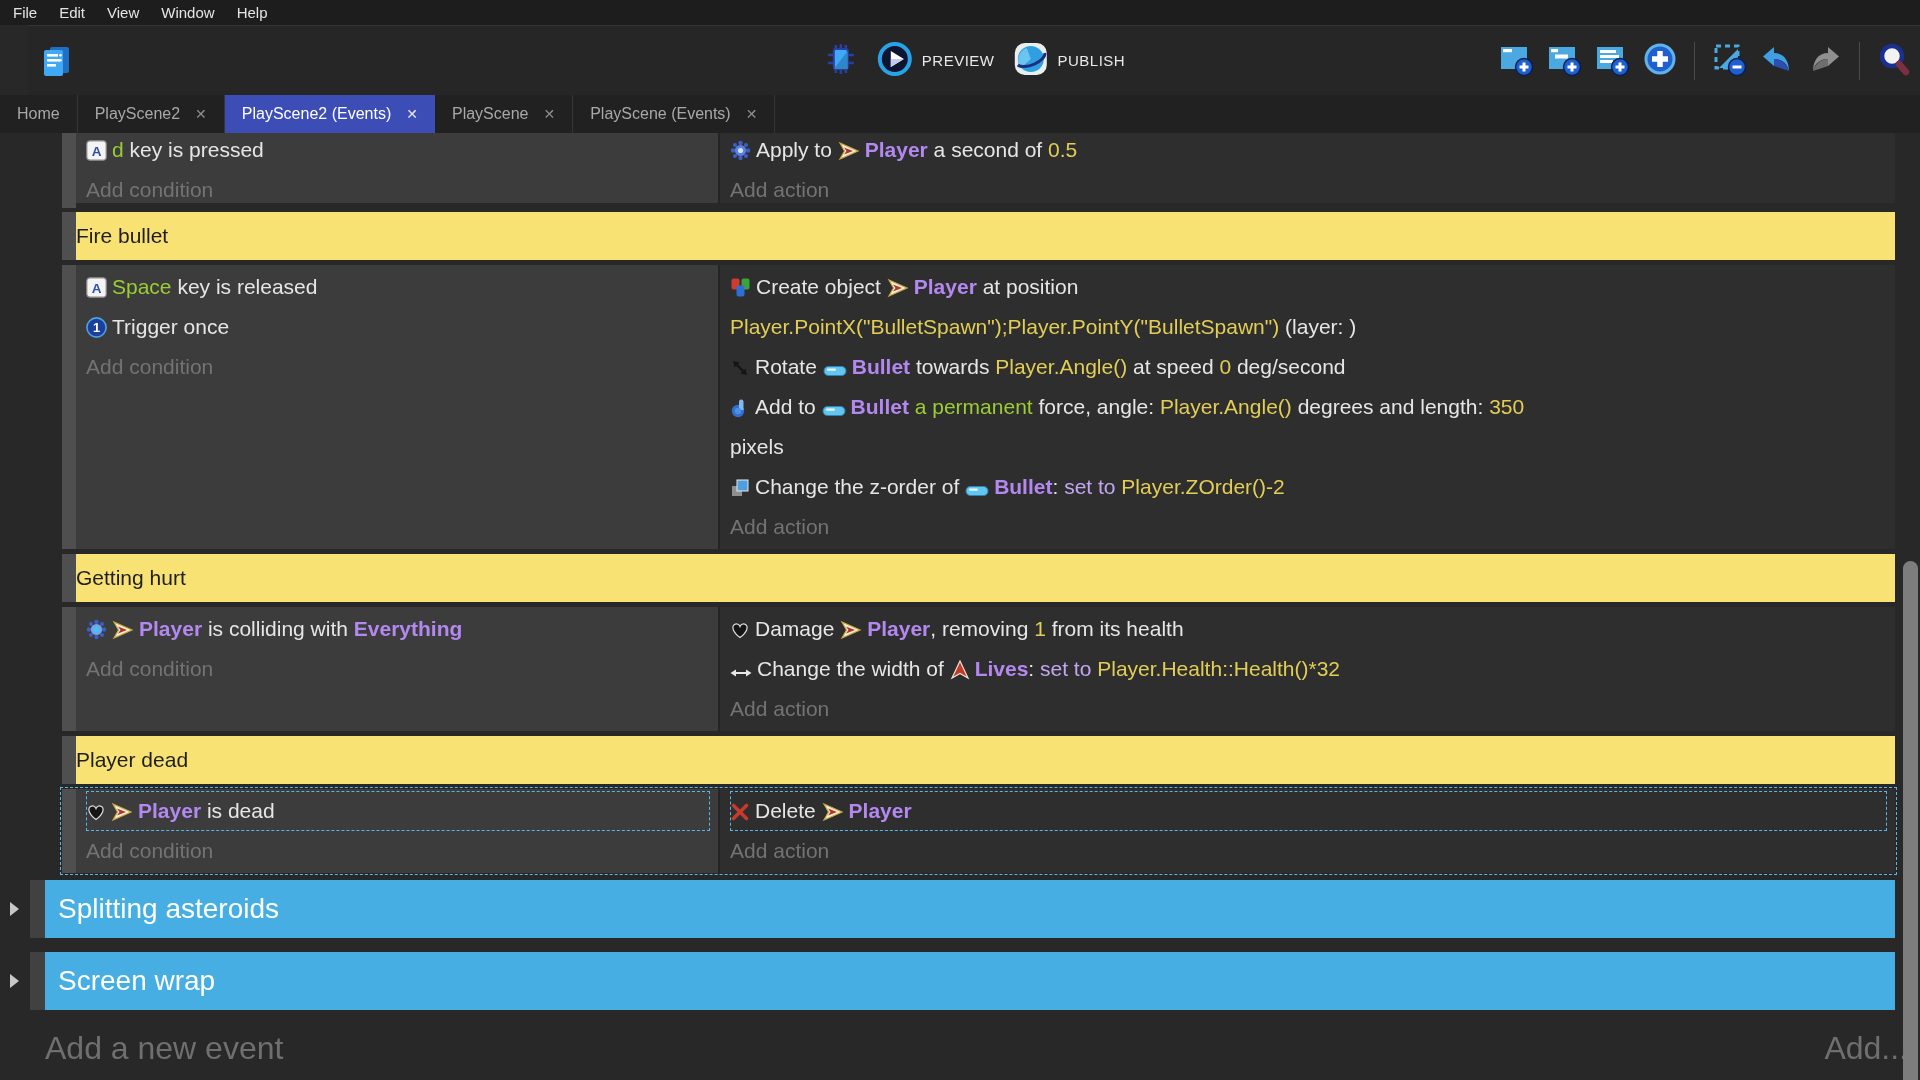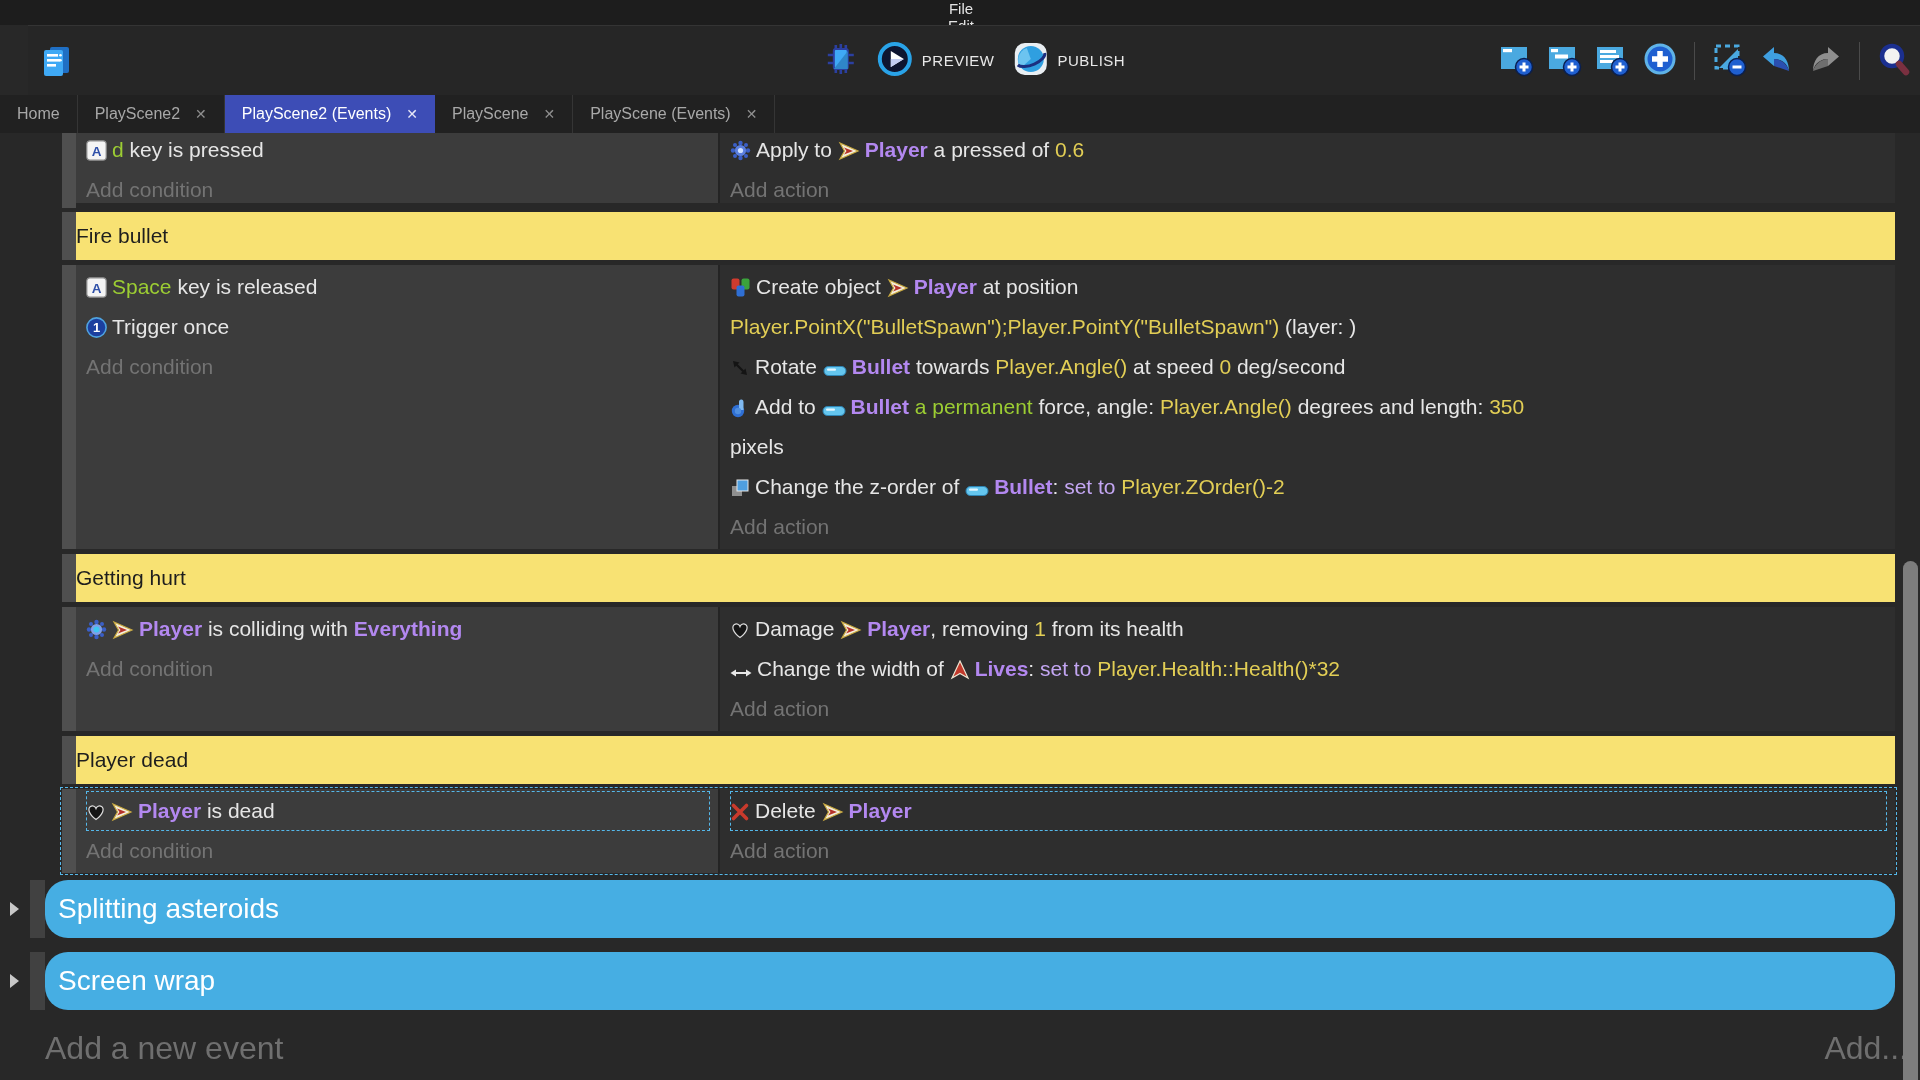--- a/index.html
+++ b/index.html
@@ -6,21 +6,21 @@
     --text:#e6e6e6; --placeholder:#737373; --object:#b388f0; --expr:#e2ce55;
     --key:#9ccd33; --operator:#c3a6f2; --selection:#55b8ea;
     --comment-bg:#f8e273; --comment-text:#1e1e1e; --group-bg:#46aee3;
     --active-tab:#3d4db6; --cond-bg:#3c3c3c; --act-bg:#2e2e2e;
   }
   *{box-sizing:border-box}
   html,body{margin:0;padding:0}
   body{width:1920px;height:1080px;overflow:hidden;background:#282828;
        font-family:"Liberation Sans",sans-serif;color:var(--text);}
   
-  .menubar{height:25px;background:#1d1d1d;display:flex;align-items:center;font-size:15px;color:#e4e4e4;padding-left:2px;flex-direction:column;}
+  .menubar{height:25px;background:#1d1d1d;display:flex;align-items:center;font-size:15px;color:#e4e4e4;padding-left:2px;}
   .menu-item{padding:0 11px;cursor:default}
   
   .toolbar{height:70px;background:#262626;border-top:1px solid #343434;display:flex;align-items:center;position:relative;margin-left:28px;}
   .logo{margin-left:10px;width:40px;height:40px;display:flex;align-items:center;justify-content:center;}
   .toolbar-center{position:absolute;left:50%;transform:translateX(-50%);display:flex;align-items:center;gap:18px;}
   .tb-button{display:flex;align-items:center;gap:9px;font-size:15px;letter-spacing:.5px;color:#e8e8e8;}
   .toolbar-right{margin-left:auto;display:flex;align-items:center;gap:12px;padding-right:8px;}
   .tbtn{width:36px;height:36px;display:flex;align-items:center;justify-content:center;}
   .tsep{width:1px;height:38px;background:#4a4a4a;margin:0 4px;}
   
@@ -48,21 +48,21 @@
   .row-event.clipped{height:75px;overflow:hidden;margin-bottom:4px;}
   .row-event.clipped .cell{position:relative;top:-5px;}
   .row-event.selected{outline:1px dashed var(--selection);outline-offset:1px;margin-bottom:7px;}
   .row-event.selected .instr{outline:1px dashed var(--selection);outline-offset:-1px;}
   
   .row-comment .comment-body{flex:1;height:48px;background:var(--comment-bg);color:var(--comment-text);
       font-size:21px;line-height:48px;padding-left:0;}
   
   .row-group{margin:0 25px 14px 30px;height:58px;}
   .group-handle{width:15px;flex:none;background:#414141;}
-  .group-body{flex:1;background:var(--group-bg);color:#fff;font-size:28px;display:flex;align-items:center;padding-left:13px;border-radius:23px;}
+  .group-body{flex:1;background:var(--group-bg);color:#fff;font-size:28px;display:flex;align-items:center;padding-left:13px;}
   .group-arrow{position:absolute;left:-20px;top:50%;transform:translateY(-50%);width:0;height:0;
       border-top:7px solid transparent;border-bottom:7px solid transparent;border-left:9px solid #c8c8c8;}
   .row-group + .row-group{margin-bottom:14px;}
   
   .sheet-footer{margin:20px 12px 0 45px;display:flex;justify-content:space-between;
       font-size:32px;color:#6f6f6f;}
   
   .vscroll{position:absolute;right:2px;top:428px;width:15px;height:648px;}
   .vscroll-thumb{width:100%;height:100%;background:#7d7d7d;border-radius:8px;}
 </style>
@@ -229,21 +229,21 @@
                 <circle cx="5" cy="5" r="2"></circle>
                 <circle cx="16" cy="5" r="2"></circle>
                 <circle cx="5" cy="16" r="2"></circle>
                 <circle cx="16" cy="16" r="2"></circle>
               </g>
               <circle cx="10.5" cy="10.5" r="5.6" fill="#5b7fe0"></circle>
               <circle cx="10.5" cy="10.5" r="2.6" fill="#cfe0ff"></circle>
             </svg></span><span class="seg seg-plain">Apply to </span><span class="iicon"><svg width="22" height="20" viewBox="0 0 22 20">
               <path d="M2 2 L20 10 L2 18 L6.5 10 Z" fill="#f5efdc" stroke="#c9a93f" stroke-width="1.2"></path>
               <path d="M6 6.5 L15 10 L6 13.5 L8.5 10 Z" fill="#b5332a"></path>
-            </svg></span><span class="seg seg-object">Player</span><span class="seg seg-plain"> a pressed of </span><span class="seg seg-expr">0.6</span></div>
+            </svg></span><span class="seg seg-object">Player</span><span class="seg seg-plain"> a second of </span><span class="seg seg-expr">0.5</span></div>
         <div class="line placeholder">Add action</div>
       </div>
     </div>
     <div class="row row-comment">
       <div class="handle"></div>
       <div class="comment-body">Fire bullet</div>
     </div>
     <div class="row row-event">
       <div class="handle"></div>
       <div class="cell cond">

